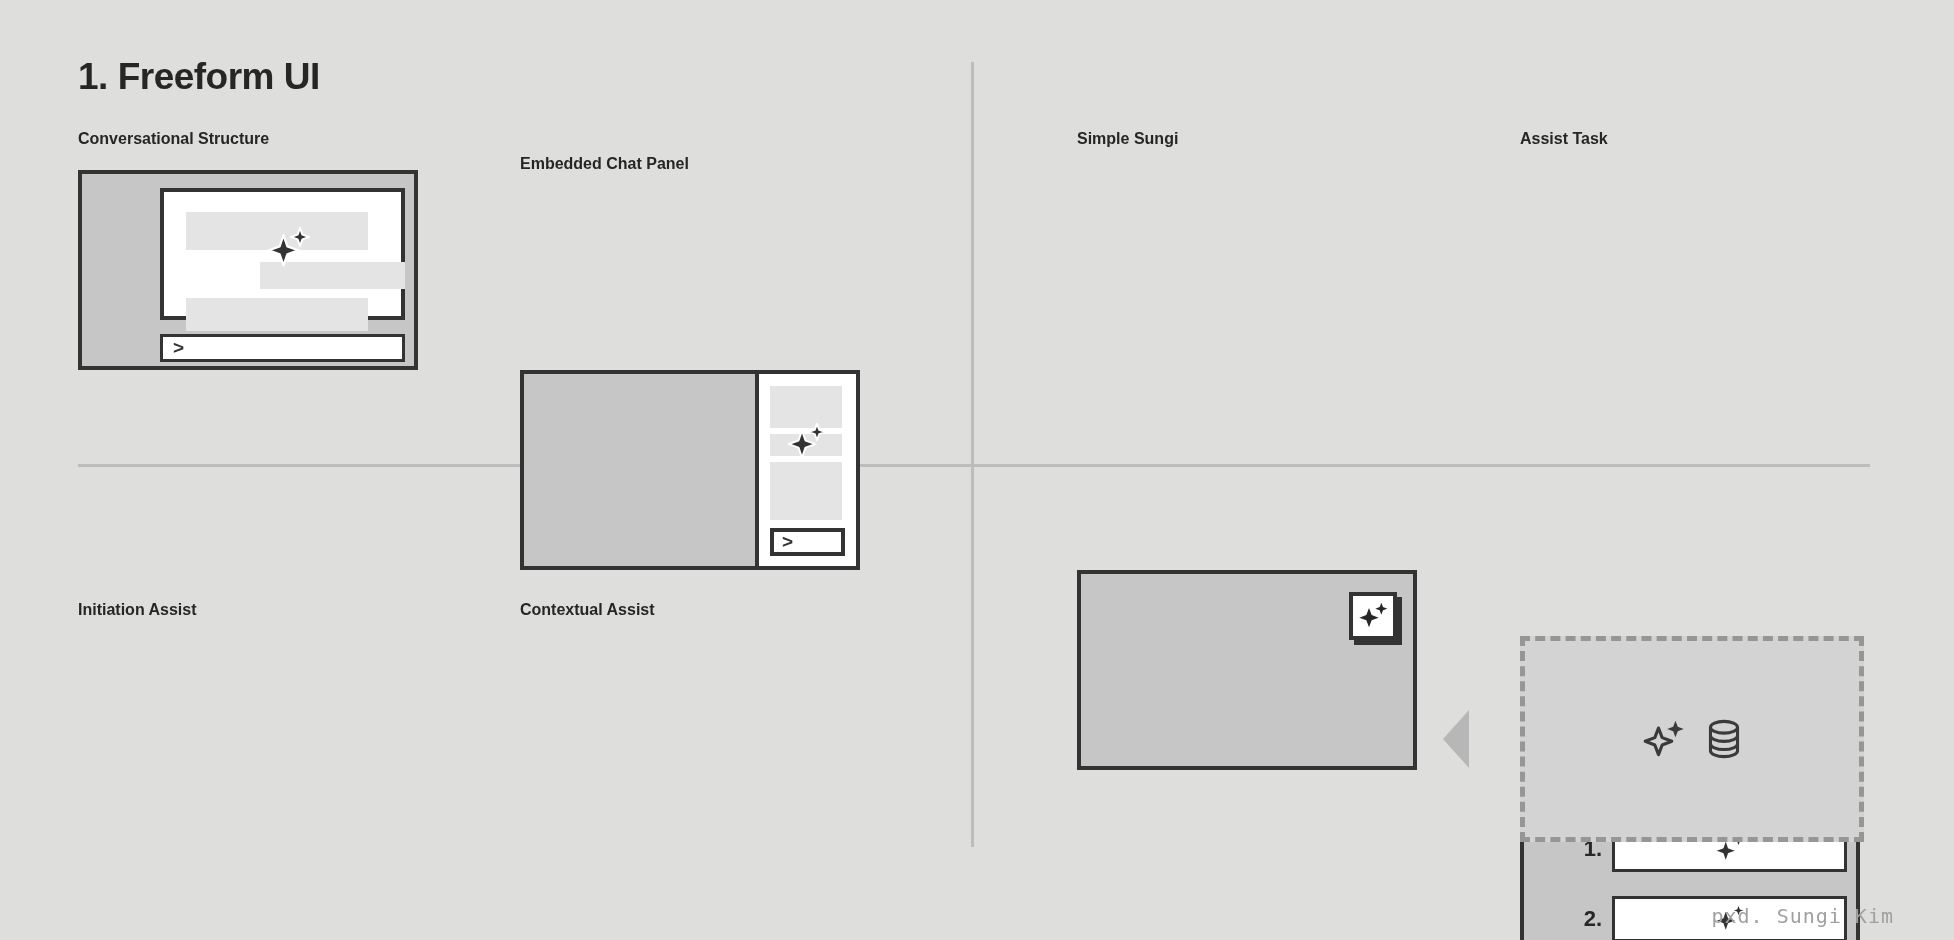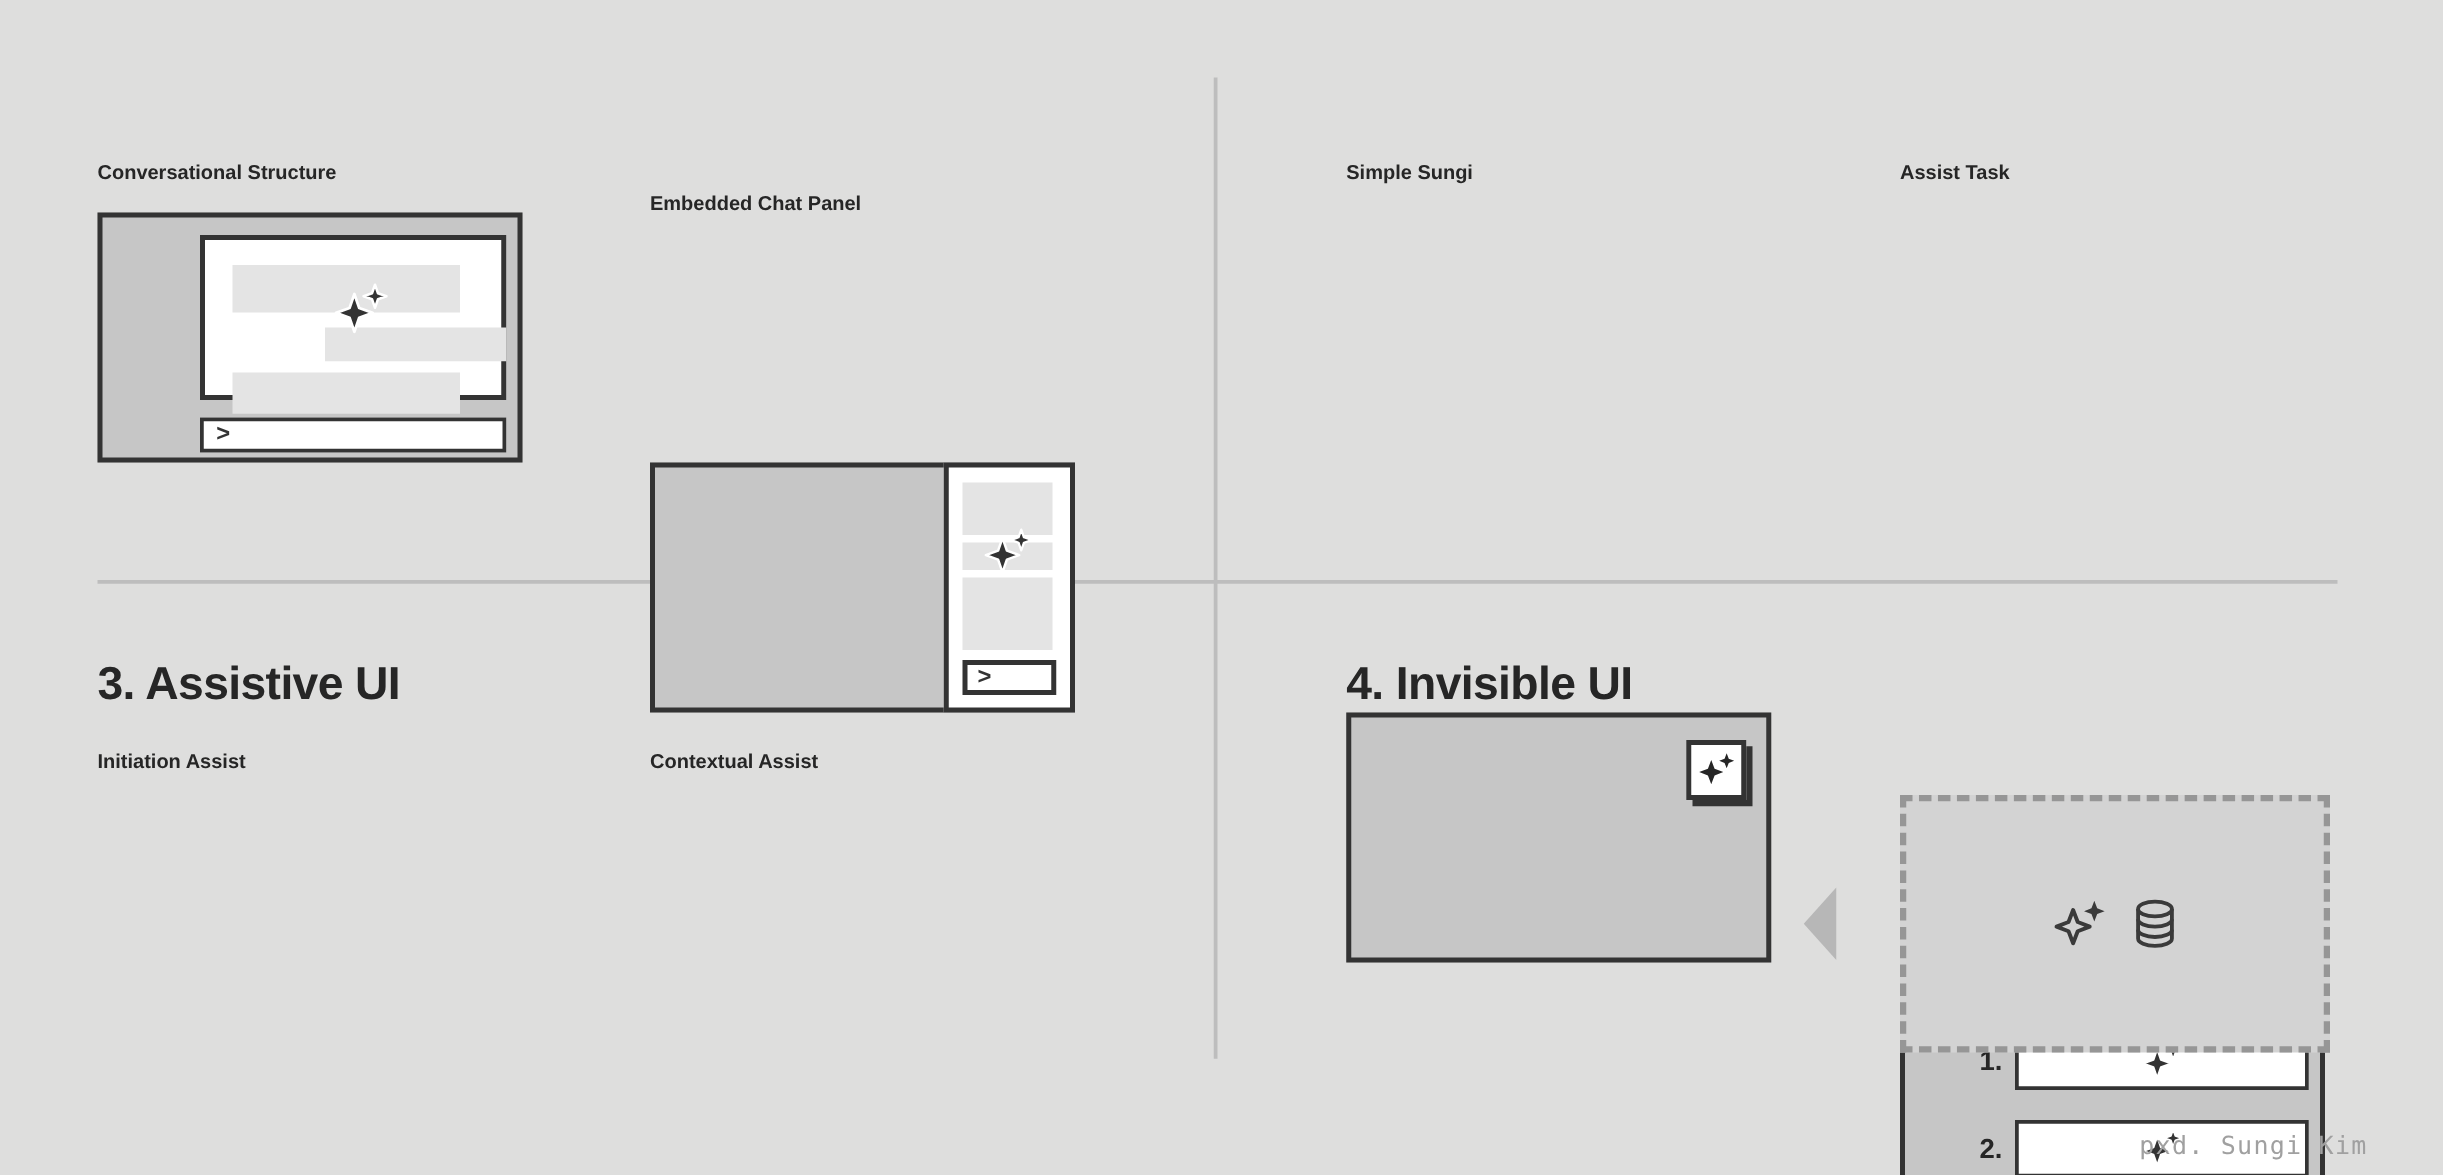--- a/index.html
+++ b/index.html
@@ -132,20 +132,23 @@
   }
 </style>
 </head>
 <body>
 
 <div class="canvas">
 
   <div class="v-divider"></div>
   <div class="h-divider"></div>
 
+  <div class="quad" style="left:78px;top:58px;">
+    <h1 class="quad-title">1. Freeform UI</h1>
+  </div>
   <div class="sub-title" style="position:absolute;left:78px;top:131px;">Conversational Structure</div>
   <div class="sub-title" style="position:absolute;left:520px;top:131px;margin-top:25px;">Embedded Chat Panel</div>
 
   <div class="frame" id="conv-frame">
     <div id="conv-card">
       <div class="bar" style="left:22px;top:20px;width:182px;height:38px;"></div>
       <div class="bar" style="left:96px;top:70px;width:145px;height:27px;"></div>
       <div class="bar" style="left:22px;top:106px;width:182px;height:33px;"></div>
     </div>
     <span id="conv-spark" class="spark">
@@ -211,29 +214,23 @@
         <span class="spark">
           <svg width="34" height="34" viewBox="0 0 48 48">
             <path d="M18 10 L22.2 22.2 L34 26.5 L22.2 30.8 L18 43 L13.8 30.8 L2 26.5 L13.8 22.2 Z" fill="#333333" stroke="#ffffff" stroke-width="2.4" stroke-linejoin="round"></path>
             <path d="M36 2 L38.6 9.4 L46 12 L38.6 14.6 L36 22 L33.4 14.6 L26 12 L33.4 9.4 Z" fill="#333333" stroke="#ffffff" stroke-width="2.2" stroke-linejoin="round"></path>
           </svg>
         </span>
       </div>
     </div>
   </div>
 
-  <div class="quad" style="left:78px;top:528px;">
-    <h1 class="quad-title">3. Assistive UI</h1>
-  </div>
   <div class="sub-title" style="position:absolute;left:78px;top:602px;">Initiation Assist</div>
   <div class="sub-title" style="position:absolute;left:520px;top:602px;">Contextual Assist</div>
 
-  <div class="quad" style="left:1077px;top:528px;">
-    <h1 class="quad-title">4.  Invisible UI</h1>
-  </div>
 
   <div id="rec-arrow"></div>
 
   <div id="inv-dashed">
     <span class="spark">
       <svg width="44" height="44" viewBox="0 0 48 48">
         <path d="M18 12 L22 22.5 L32.5 26.5 L22 30.5 L18 41 L14 30.5 L3.5 26.5 L14 22.5 Z" fill="none" stroke="#3a3a3a" stroke-width="3.4" stroke-linejoin="round"></path>
         <path d="M36.5 4 L39 10.5 L45.5 13 L39 15.5 L36.5 22 L34 15.5 L27.5 13 L34 10.5 Z" fill="#3a3a3a"></path>
       </svg>
     </span>

